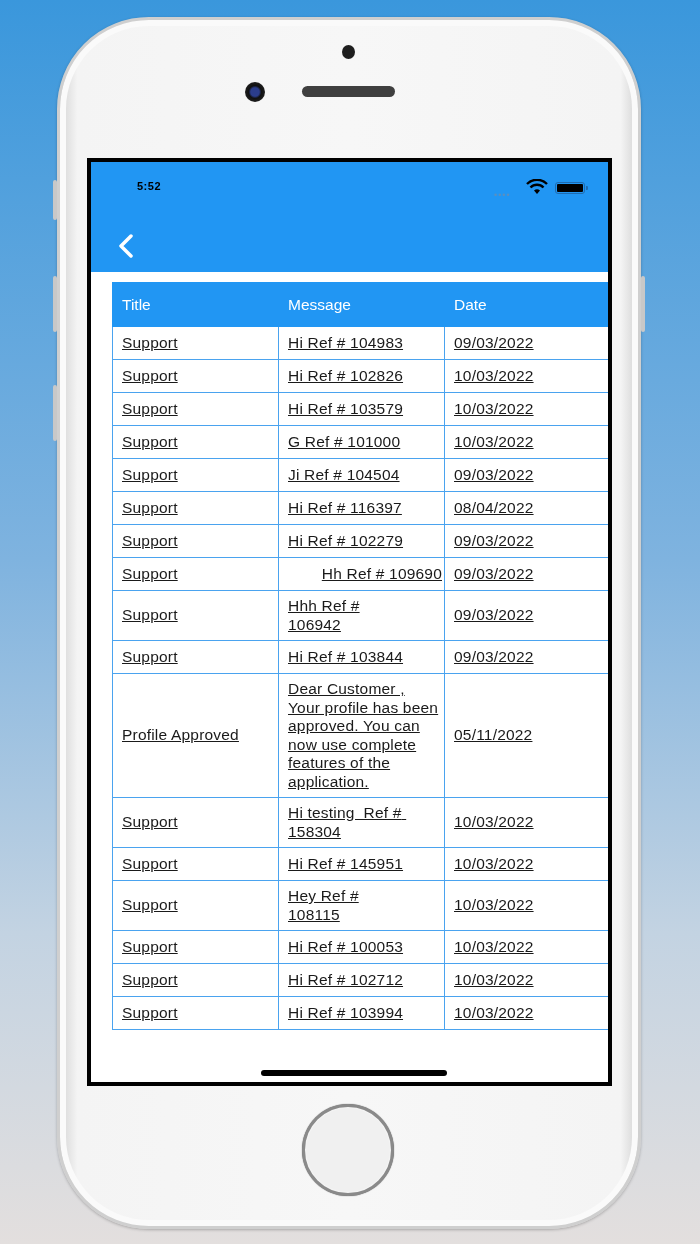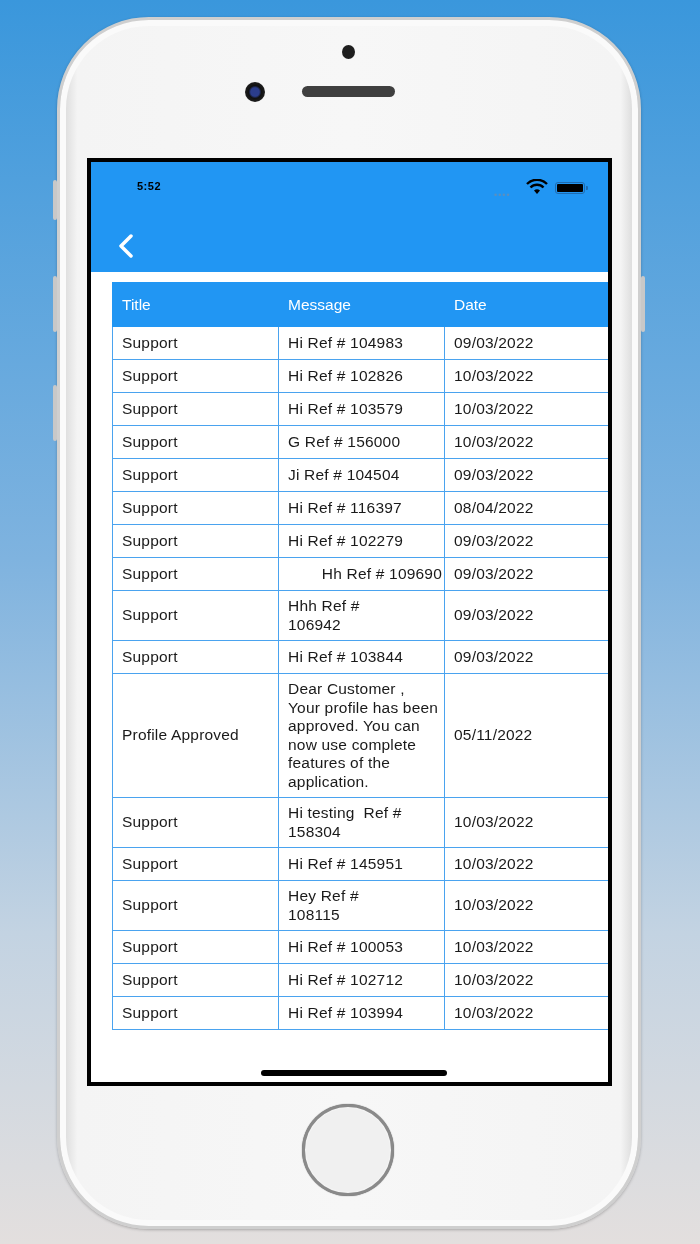--- a/index.html
+++ b/index.html
@@ -39,21 +39,21 @@
   .back-btn { position: absolute; left: 20px; top: 10px; width: 30px; height: 34px; display: flex; align-items: center; justify-content: center; cursor: pointer; }
   .nav-title { position: absolute; left: 0; right: 0; top: 13px; text-align: center; color: #fff; font-size: 21px; font-weight: bold; }
   .table-wrap { position: absolute; left: 11px; top: 120px; width: 498px; height: 764px; overflow: hidden; margin-left: 10px; }
   table { border-collapse: collapse; width: 498px; table-layout: fixed; }
   th {
     background: #2196f3; color: #fff; font-weight: normal; text-align: left;
     font-size: 15.5px; padding: 0 9px; height: 44px; border: 1.5px solid #2196f3;
   }
   td {
     border: 1.5px solid #4aa3ef; font-size: 15.5px; color: #1a1a1a;
-    padding: 6px 9px; line-height: 18.5px; vertical-align: middle; letter-spacing: 0.2px;
+    padding: 6px 9px; line-height: 18.5px; vertical-align: middle; letter-spacing: 0.2px; text-decoration: underline;
   }
   tr.r td { height: 33px; padding-top: 0; padding-bottom: 0; }
   col.c1 { width: 166px; } col.c2 { width: 166px; } col.c3 { width: 166px; }
   .home-indicator { position: absolute; left: 170px; bottom: 6px; width: 186px; height: 6px; border-radius: 3px; background: #000; }
   .home-button {
     position: absolute; left: 302px; top: 1104px; width: 92px; height: 92px; border-radius: 50%;
     border: 3px solid #8a8a8a; background: #f0f0f0; box-shadow: inset 0 0 2px #fff, 0 0 1px #555; cursor: pointer;
   }
 </style>
 </head>
@@ -117,21 +117,21 @@
               <td>Hi Ref # 102826</td>
               <td>10/03/2022</td>
             </tr>
           <tr class="r">
               <td>Support</td>
               <td>Hi Ref # 103579</td>
               <td>10/03/2022</td>
             </tr>
           <tr class="r">
               <td>Support</td>
-              <td>G Ref # 156000</td>
+              <td>G Ref # 101000</td>
               <td>10/03/2022</td>
             </tr>
           <tr class="r">
               <td>Support</td>
               <td>Ji Ref # 104504</td>
               <td>09/03/2022</td>
             </tr>
           <tr class="r">
               <td>Support</td>
               <td>Hi Ref # 116397</td>

